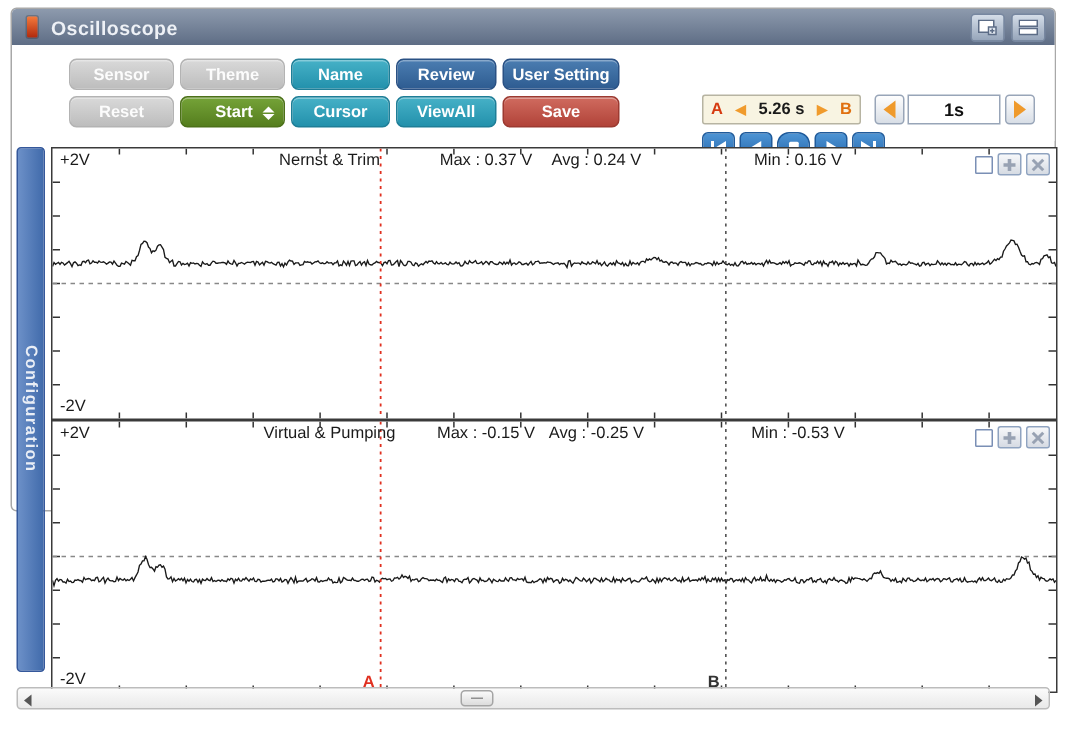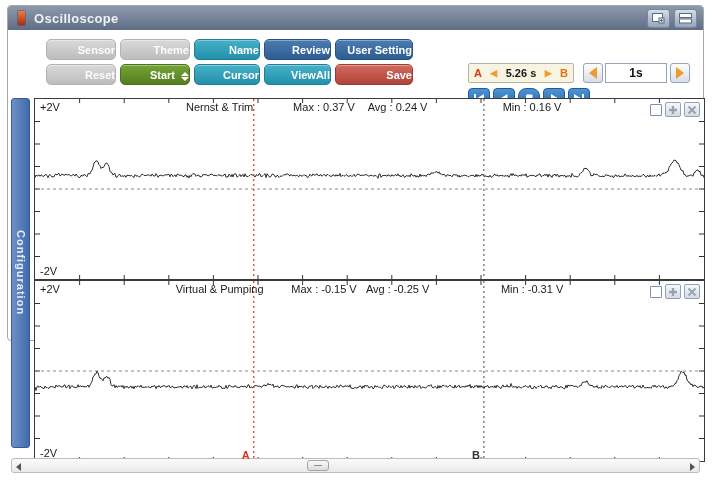--- a/index.html
+++ b/index.html
@@ -11,21 +11,21 @@
     background:linear-gradient(#8d9aad,#5e6d85);display:flex;align-items:center;}
   .title-icon{width:7px;height:14px;margin-left:10px;border-radius:1px;
     background:linear-gradient(#f47a3c,#b02a0e);box-shadow:0 0 0 1px rgba(0,0,0,.2);}
   .title-text{color:#eef1f6;font-weight:bold;font-size:13px;margin-left:9px;letter-spacing:.3px;}
   .win-btns{position:absolute;right:6px;top:3px;display:flex;gap:4px;}
   .win-btn{width:21px;height:17px;border:1px solid #7787a0;border-radius:3px;
     background:linear-gradient(#d4dde8,#96a5ba);display:flex;align-items:center;justify-content:center;}
   
   .toolbar{position:absolute;left:0;top:24px;right:0;height:64px;background:#fff;}
   .btn{position:absolute;height:21px;border-radius:5px;color:#fff;font-size:11px;font-weight:bold;
-    text-align:right;line-height:21px;border:1px solid rgba(0,0,0,.18);
+    text-align:center;line-height:21px;border:1px solid rgba(0,0,0,.18);
     box-shadow:inset 0 1px 0 rgba(255,255,255,.35);box-sizing:border-box;cursor:default;}
   .btn.gray {background:linear-gradient(#d9d9d9,#bdbdbd);color:#fcfcfc;border-color:#b3b3b3;}
   .btn.teal {background:linear-gradient(#46b1c7,#2391ac);border-color:#1e7e97;}
   .btn.blue {background:linear-gradient(#4b7db1,#2e5c91);border-color:#2a5184;}
   .btn.green{background:linear-gradient(#75a338,#557e1e);border-color:#4c7119;padding-left:16px;}
   .btn.red  {background:linear-gradient(#d06b5f,#b14339);border-color:#9c3a31;}
   .spinner-arrows{display:inline-flex;flex-direction:column;margin-left:6px;vertical-align:middle;gap:1px;}
   .tri-up{width:0;height:0;border-left:4px solid transparent;border-right:4px solid transparent;border-bottom:4px solid #fff;}
   .tri-dn{width:0;height:0;border-left:4px solid transparent;border-right:4px solid transparent;border-top:4px solid #fff;}
   
@@ -287,21 +287,21 @@
             <line x1="664" y1="157.5" x2="669" y2="157.5" stroke="#333" stroke-width="1"></line>
             <line x1="0" y1="90" x2="669" y2="90" stroke="#888" stroke-width="1" stroke-dasharray="3,3"></line>
             <path d="M0 105.9 L1 109.5 L2 105.9 L3 104.8 L4 106.4 L5 105.3 L6 105.6 L7 107.0 L8 106.9 L9 107.8 L10 105.1 L11 106.7 L12 106.4 L13 107.4 L14 107.3 L15 105.7 L16 105.9 L17 105.4 L18 106.0 L19 106.1 L20 107.1 L21 104.0 L22 105.5 L23 105.0 L24 104.7 L25 104.9 L26 106.1 L27 105.7 L28 106.1 L29 104.1 L30 103.9 L31 106.9 L32 106.4 L33 104.9 L34 103.9 L35 107.7 L36 105.6 L37 104.4 L38 105.9 L39 106.2 L40 106.1 L41 106.9 L42 106.6 L43 103.7 L44 106.1 L45 104.7 L46 105.4 L47 105.8 L48 104.8 L49 106.2 L50 105.4 L51 106.0 L52 105.2 L53 104.0 L54 106.3 L55 104.1 L56 102.3 L57 100.3 L58 95.9 L59 95.0 L60 92.9 L61 92.9 L62 90.1 L63 91.8 L64 95.3 L65 97.4 L66 97.2 L67 98.3 L68 99.8 L69 96.8 L70 97.2 L71 95.8 L72 95.5 L73 97.2 L74 96.4 L75 98.4 L76 103.6 L77 105.0 L78 104.8 L79 103.6 L80 106.8 L81 104.6 L82 106.4 L83 105.7 L84 104.8 L85 105.7 L86 104.6 L87 106.2 L88 104.5 L89 107.6 L90 105.3 L91 106.5 L92 105.1 L93 106.7 L94 107.0 L95 105.4 L96 105.2 L97 107.2 L98 105.4 L99 107.9 L100 105.1 L101 105.9 L102 106.0 L103 104.7 L104 105.7 L105 106.1 L106 104.1 L107 106.7 L108 106.0 L109 106.7 L110 106.0 L111 105.8 L112 106.5 L113 105.4 L114 106.3 L115 106.3 L116 106.7 L117 104.9 L118 105.8 L119 104.5 L120 105.0 L121 107.7 L122 105.1 L123 106.1 L124 104.5 L125 106.2 L126 106.4 L127 104.9 L128 105.5 L129 104.1 L130 105.3 L131 106.4 L132 105.0 L133 105.6 L134 104.3 L135 106.6 L136 106.7 L137 105.2 L138 105.4 L139 107.1 L140 106.5 L141 106.5 L142 106.4 L143 106.0 L144 105.8 L145 106.0 L146 105.1 L147 107.0 L148 106.6 L149 104.8 L150 105.1 L151 106.2 L152 104.6 L153 107.0 L154 106.4 L155 105.3 L156 105.5 L157 107.9 L158 105.8 L159 104.2 L160 105.5 L161 107.6 L162 103.8 L163 107.4 L164 106.4 L165 106.3 L166 106.3 L167 106.4 L168 105.5 L169 104.6 L170 106.9 L171 106.2 L172 105.8 L173 104.8 L174 105.2 L175 106.3 L176 104.1 L177 106.9 L178 107.0 L179 106.0 L180 106.6 L181 106.2 L182 105.9 L183 106.0 L184 104.3 L185 105.7 L186 105.4 L187 107.7 L188 107.0 L189 107.4 L190 107.3 L191 104.3 L192 107.5 L193 106.7 L194 104.0 L195 104.6 L196 105.4 L197 105.9 L198 105.8 L199 106.1 L200 104.4 L201 105.9 L202 106.0 L203 106.5 L204 106.5 L205 106.0 L206 105.3 L207 105.1 L208 106.0 L209 105.3 L210 105.1 L211 106.6 L212 106.3 L213 103.7 L214 104.0 L215 107.0 L216 105.8 L217 106.2 L218 107.1 L219 105.2 L220 104.5 L221 104.9 L222 104.6 L223 105.5 L224 105.1 L225 105.0 L226 106.5 L227 106.0 L228 104.3 L229 104.4 L230 103.9 L231 105.1 L232 104.2 L233 102.3 L234 104.0 L235 103.2 L236 103.6 L237 104.6 L238 103.1 L239 106.6 L240 105.3 L241 105.7 L242 105.1 L243 105.0 L244 106.8 L245 106.3 L246 104.8 L247 104.1 L248 104.7 L249 104.8 L250 105.0 L251 106.1 L252 105.7 L253 105.8 L254 105.7 L255 106.2 L256 105.1 L257 105.9 L258 105.8 L259 106.6 L260 107.3 L261 104.4 L262 103.7 L263 107.1 L264 104.9 L265 106.0 L266 105.3 L267 105.5 L268 106.7 L269 104.8 L270 105.0 L271 106.6 L272 106.6 L273 107.5 L274 105.5 L275 105.1 L276 105.2 L277 104.1 L278 107.6 L279 106.5 L280 105.1 L281 104.6 L282 105.2 L283 105.7 L284 107.3 L285 104.3 L286 106.1 L287 105.8 L288 106.7 L289 106.5 L290 106.0 L291 104.6 L292 105.7 L293 107.5 L294 105.2 L295 105.8 L296 106.6 L297 106.7 L298 105.4 L299 106.3 L300 106.3 L301 106.3 L302 104.2 L303 105.7 L304 106.5 L305 104.2 L306 104.1 L307 105.6 L308 105.6 L309 106.1 L310 104.6 L311 105.4 L312 105.1 L313 104.8 L314 106.1 L315 103.8 L316 107.0 L317 107.3 L318 107.3 L319 107.5 L320 106.2 L321 107.4 L322 106.7 L323 106.5 L324 105.7 L325 104.9 L326 105.3 L327 107.5 L328 104.9 L329 106.7 L330 104.0 L331 105.3 L332 104.5 L333 104.9 L334 107.1 L335 106.2 L336 105.5 L337 105.7 L338 107.9 L339 107.2 L340 104.5 L341 106.1 L342 105.2 L343 105.6 L344 106.7 L345 105.7 L346 106.8 L347 107.8 L348 105.8 L349 104.0 L350 104.6 L351 105.5 L352 106.2 L353 106.4 L354 104.5 L355 105.5 L356 106.8 L357 105.8 L358 104.8 L359 107.7 L360 106.4 L361 104.5 L362 104.6 L363 105.4 L364 105.9 L365 106.9 L366 104.5 L367 106.8 L368 105.9 L369 104.5 L370 105.4 L371 105.6 L372 106.8 L373 106.9 L374 104.1 L375 107.1 L376 105.0 L377 105.9 L378 105.4 L379 107.1 L380 104.5 L381 106.0 L382 106.4 L383 105.6 L384 104.8 L385 104.5 L386 107.5 L387 106.4 L388 105.9 L389 106.4 L390 106.9 L391 106.9 L392 105.7 L393 104.4 L394 105.0 L395 104.7 L396 103.6 L397 106.0 L398 106.9 L399 106.6 L400 105.2 L401 106.2 L402 107.6 L403 104.5 L404 107.1 L405 104.7 L406 106.7 L407 105.0 L408 104.2 L409 104.5 L410 105.5 L411 104.5 L412 106.1 L413 106.0 L414 105.1 L415 104.1 L416 105.3 L417 106.4 L418 105.8 L419 107.2 L420 104.0 L421 106.7 L422 105.8 L423 105.4 L424 104.1 L425 106.7 L426 106.0 L427 105.7 L428 105.8 L429 105.5 L430 106.3 L431 104.7 L432 105.9 L433 104.1 L434 105.4 L435 103.4 L436 107.1 L437 105.0 L438 106.5 L439 106.7 L440 104.5 L441 105.6 L442 104.2 L443 106.8 L444 104.5 L445 106.6 L446 104.5 L447 106.3 L448 105.6 L449 107.6 L450 105.4 L451 105.9 L452 104.7 L453 104.8 L454 107.0 L455 106.1 L456 105.5 L457 106.1 L458 105.3 L459 106.6 L460 104.7 L461 107.0 L462 104.1 L463 105.6 L464 105.6 L465 106.9 L466 107.6 L467 105.3 L468 103.9 L469 106.2 L470 105.2 L471 105.9 L472 103.8 L473 106.2 L474 105.4 L475 106.2 L476 102.5 L477 105.4 L478 106.5 L479 105.2 L480 106.4 L481 105.3 L482 107.3 L483 105.7 L484 105.9 L485 106.2 L486 107.1 L487 106.6 L488 105.5 L489 105.8 L490 104.9 L491 104.7 L492 105.9 L493 106.3 L494 106.0 L495 104.2 L496 107.1 L497 107.6 L498 107.8 L499 105.5 L500 105.6 L501 107.4 L502 106.5 L503 105.3 L504 105.6 L505 104.6 L506 104.3 L507 107.1 L508 106.1 L509 107.1 L510 105.4 L511 105.4 L512 104.7 L513 106.7 L514 107.2 L515 106.1 L516 107.8 L517 105.4 L518 104.8 L519 105.7 L520 105.8 L521 104.1 L522 105.9 L523 106.0 L524 107.0 L525 105.9 L526 105.7 L527 106.3 L528 106.7 L529 107.9 L530 107.5 L531 104.2 L532 106.8 L533 103.9 L534 105.2 L535 104.3 L536 104.4 L537 104.6 L538 104.7 L539 105.3 L540 105.6 L541 104.9 L542 105.7 L543 106.6 L544 105.4 L545 104.5 L546 104.8 L547 101.9 L548 101.0 L549 101.3 L550 100.7 L551 101.3 L552 99.7 L553 102.1 L554 103.9 L555 104.3 L556 104.5 L557 104.5 L558 104.9 L559 106.6 L560 105.3 L561 106.3 L562 104.5 L563 107.2 L564 106.9 L565 106.4 L566 107.5 L567 104.6 L568 105.7 L569 106.6 L570 104.5 L571 104.3 L572 105.8 L573 105.6 L574 106.7 L575 106.4 L576 105.8 L577 104.5 L578 105.6 L579 106.1 L580 105.6 L581 106.1 L582 104.4 L583 106.8 L584 106.0 L585 105.1 L586 105.5 L587 104.7 L588 106.1 L589 105.1 L590 104.7 L591 105.1 L592 106.8 L593 106.2 L594 104.8 L595 105.0 L596 105.5 L597 104.8 L598 104.3 L599 106.8 L600 107.0 L601 105.6 L602 105.3 L603 104.8 L604 106.1 L605 104.6 L606 107.0 L607 106.6 L608 104.1 L609 106.3 L610 107.1 L611 106.8 L612 106.7 L613 106.3 L614 107.0 L615 106.3 L616 107.4 L617 105.5 L618 104.3 L619 105.9 L620 104.1 L621 106.1 L622 106.1 L623 105.4 L624 104.4 L625 105.8 L626 106.1 L627 105.4 L628 104.3 L629 106.7 L630 107.2 L631 105.8 L632 107.2 L633 107.1 L634 105.2 L635 106.2 L636 104.8 L637 105.1 L638 105.1 L639 104.2 L640 102.3 L641 102.4 L642 99.6 L643 98.5 L644 94.3 L645 93.4 L646 90.3 L647 90.8 L648 91.8 L649 91.1 L650 94.4 L651 93.8 L652 99.0 L653 99.9 L654 101.8 L655 101.7 L656 104.0 L657 102.9 L658 105.7 L659 103.9 L660 104.6 L661 104.8 L662 106.1 L663 106.5 L664 106.0 L665 104.9 L666 105.6 L667 105.0 L668 107.2 L669 106.0 " fill="none" stroke="#1A1A1A" stroke-width="0.9"></path>
             <line x1="218.763" y1="0" x2="218.763" y2="180" stroke="#e03020" stroke-width="1.2" stroke-dasharray="2,3"></line>
             <line x1="448.899" y1="0" x2="448.899" y2="180" stroke="#444444" stroke-width="1" stroke-dasharray="2,3"></line>
           </svg>
         <div class="ph vtop">+2V</div>
         <div class="ph title">Virtual &amp; Pumping</div>
         <div class="ph max">Max : -0.15 V</div>
         <div class="ph avg">Avg : -0.25 V</div>
-        <div class="ph min">Min : -0.31 V</div>
+        <div class="ph min">Min : -0.53 V</div>
         <div class="vbot">-2V</div>
         <div class="panel-controls">
           <div class="chk"></div>
           <div class="mini-btn">
             <svg width="10" height="10" viewBox="0 0 10 10">
                 <path d="M5 1v8M1 5h8" stroke="#98a2b3" stroke-width="2.4" fill="none"></path>
               </svg>
           </div>
           <div class="mini-btn">
             <svg width="10" height="10" viewBox="0 0 10 10">

